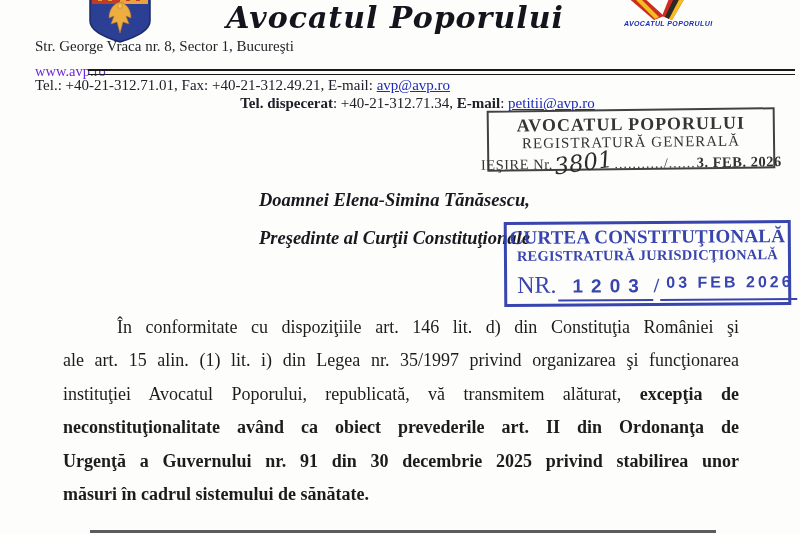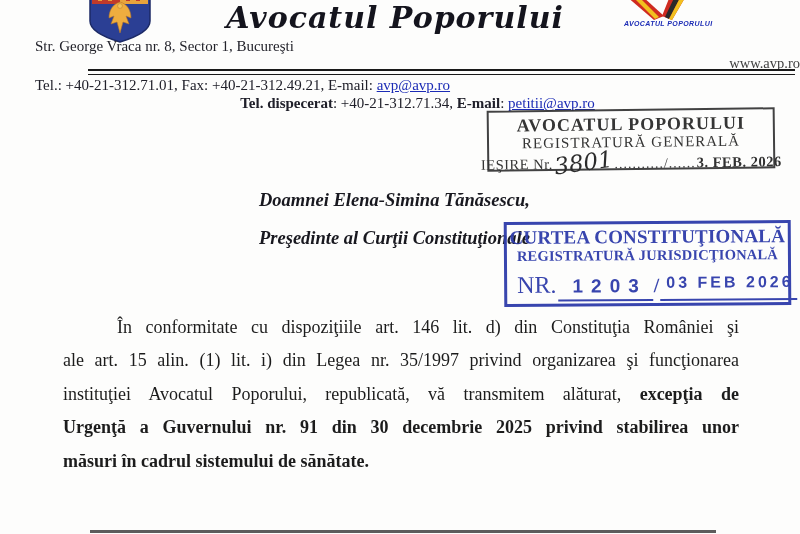--- a/index.html
+++ b/index.html
@@ -9,21 +9,21 @@
     font-family:"Liberation Serif",serif;color:#1f1f1f;
   }
   
   .coat-arms{position:absolute;left:88px;top:-7px;width:64px;height:50px;}
   .doc-title{
     position:absolute;left:0;right:10px;top:0;text-align:center;
     font-family:"DejaVu Serif",serif;font-style:italic;font-weight:bold;
     font-size:30px;letter-spacing:1px;color:#14141d;
   }
   .addr-line{position:absolute;left:35px;right:0;top:38px;font-size:15px;color:#23232b;}
-  .web-line{position:absolute;left:35px;right:0;top:55px;text-align:right;font-size:14.5px;color:#404040;}
+  .web-line{position:absolute;left:35px;right:0;top:63px;text-align:left;font-size:14.5px;color:#6d28d9;}
   .logo-right{position:absolute;left:612px;top:-4px;width:120px;height:36px;}
   .logo-right .lbl{
     position:absolute;left:12px;top:24px;width:110px;
     font-family:"Liberation Sans",sans-serif;font-style:italic;font-weight:bold;
     font-size:7px;letter-spacing:.4px;color:#1b2bb5;white-space:nowrap;
   }
   .rule-double{
     position:absolute;left:88px;top:69px;width:707px;height:3px;
     border-top:2px solid #1a1a1a;border-bottom:1.5px solid #1a1a1a;
   }
@@ -144,19 +144,20 @@
         <span class="si-num">1203</span>
         <span class="si-slash">/</span>
         <span class="si-date">03 FEB 2026</span>
       </div>
   </div>
 
   <div class="body-par">
     <div class="bline first"><span>În conformitate cu dispoziţiile art. 146 lit. d) din Constituţia României şi</span></div>
     <div class="bline"><span>ale art. 15 alin. (1) lit. i) din Legea nr. 35/1997 privind organizarea şi funcţionarea</span></div>
     <div class="bline"><span>instituţiei Avocatul Poporului, republicată, vă transmitem alăturat, </span><span class="b">excepţia de</span></div>
+    <div class="bline"><span class="b">neconstituţionalitate având ca obiect prevederile art. II din Ordonanţa de</span></div>
     <div class="bline"><span class="b">Urgenţă a Guvernului nr. 91 din 30 decembrie 2025 privind stabilirea unor</span></div>
     <div class="bline last"><span class="b">măsuri în cadrul sistemului de sănătate.</span></div>
   </div>
 
   <div class="bottom-crop"></div>
 
 </div>
 
 </body></html>

